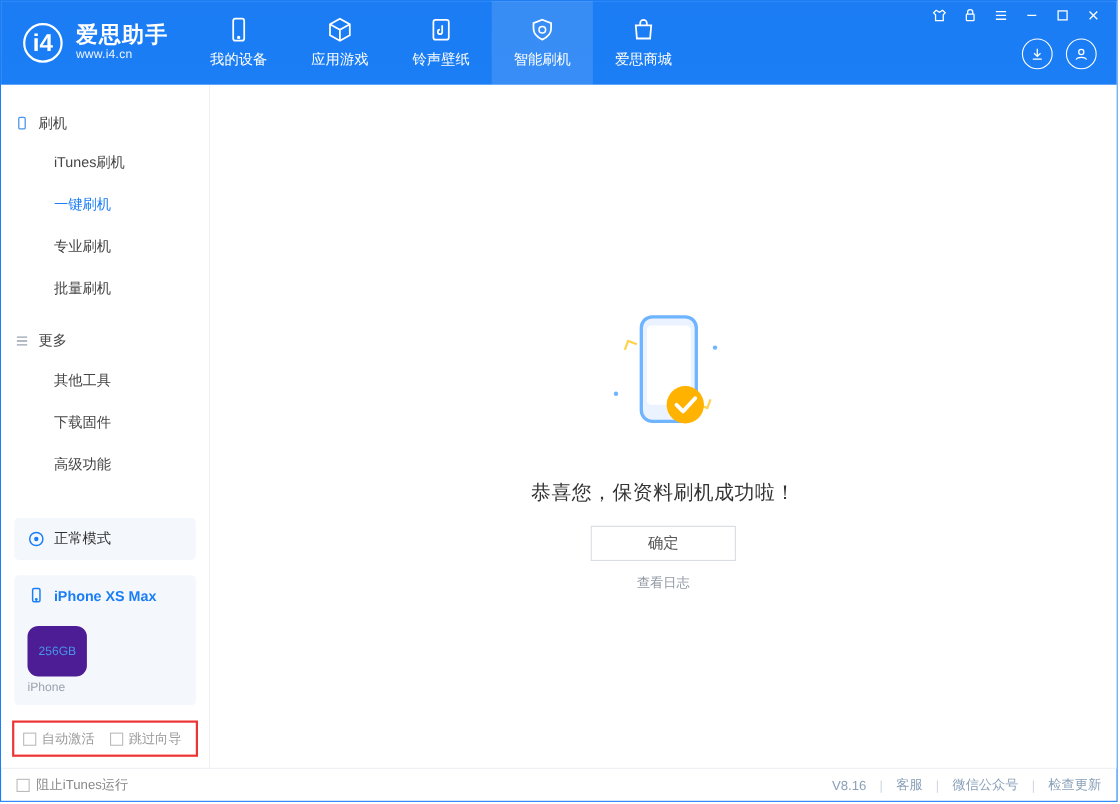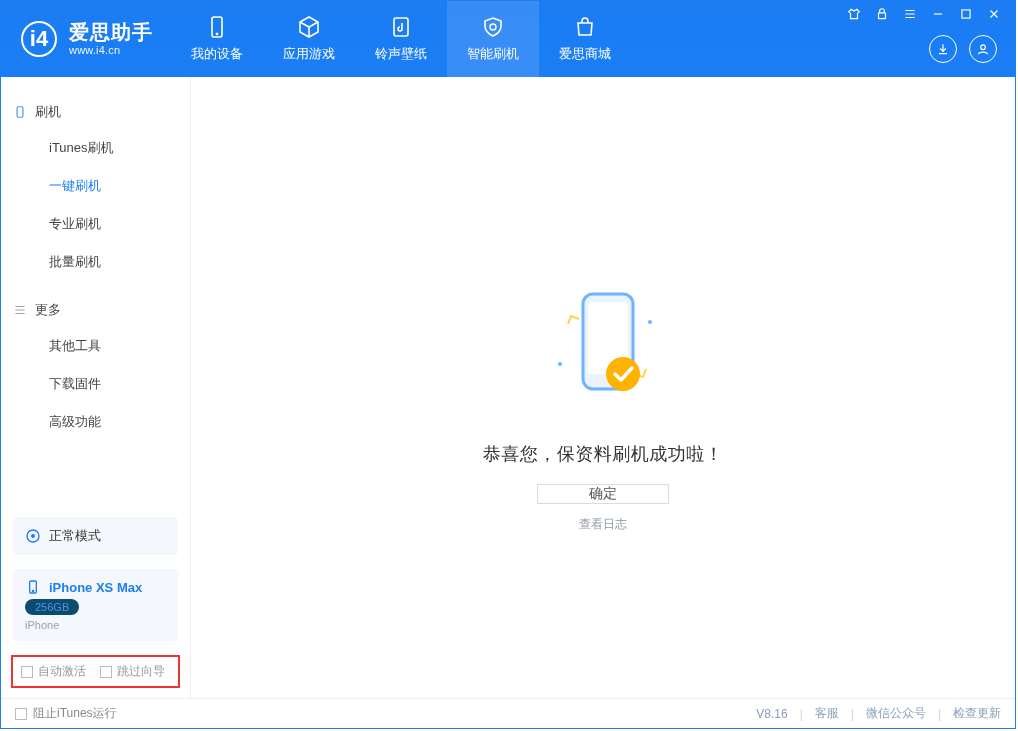--- a/index.html
+++ b/index.html
@@ -31,32 +31,32 @@
 .sidebar { width: 190px; border-right: 1px solid #eef0f3; display: flex; flex-direction: column; padding-top: 18px; font-size: 13px; color: #333; }
 .side-group-head { display: flex; align-items: center; gap: 8px; padding: 8px 12px; color: #444; }
 .side-group-head svg { width: 14px; height: 14px; }
 .side-item { padding: 10px 12px 10px 48px; cursor: pointer; color: #444; }
 .side-item.active { color: #1b7ef5; }
 
 .side-box { margin: 6px 12px 8px 12px; background: #f4f7fb; border-radius: 4px; padding: 10px 12px; font-size: 13px; color: #333; display: flex; align-items: center; gap: 8px; }
 .side-box svg { width: 16px; height: 16px; }
 .side-box.device { flex-direction: column; align-items: flex-start; gap: 4px; padding: 10px 12px; font-weight: 600; color: #2b6fbf; }
 .side-box.device .dev-name { display: flex; align-items: center; gap: 8px; color: #1b7ef5; }
-.cap-pill { background: #0c4a6e; color: #4a94e8; font-size: 11px; padding: 2px 10px; border-radius: 10px; font-weight: 500; }
+.cap-pill { background: #4c1d95; color: #4a94e8; font-size: 11px; padding: 17px 10px; border-radius: 10px; font-weight: 500; margin-top: 16px; }
 .dev-type { color: #9aa3af; font-size: 11px; font-weight: 400; }
 
 .opt-row { border: 2px solid #e33; margin: 6px 10px 10px 10px; padding: 6px 8px; display: flex; gap: 14px; font-size: 12px; color: #999; }
 .opt { display: flex; align-items: center; gap: 5px; }
 .opt .cb { width: 12px; height: 12px; border: 1px solid #bbb; display: inline-block; }
 
 
 .main { flex: 1; display: flex; flex-direction: column; align-items: center; justify-content: center; gap: 18px; margin-top: 32px; }
 .phone-illus { width: 150px; height: 150px; position: relative; }
 .msg { font-size: 18px; color: #333; letter-spacing: .5px; }
-.ok-btn { width: 132px; height: 20px; border: 1px solid #d9dde2; background: #fff; font-size: 14px; color: #555; cursor: pointer; font-family: Liberation Serif, serif; }
+.ok-btn { width: 132px; height: 32px; border: 1px solid #d9dde2; background: #fff; font-size: 14px; color: #555; cursor: pointer; font-family: Liberation Serif, serif; }
 .log-link { font-size: 12px; color: #8f98a3; cursor: pointer; text-decoration: none; margin-top: -6px; }
 
 
 .footer { height: 30px; border-top: 1px solid #eef0f3; display: flex; align-items: center; font-size: 12px; color: #888; padding: 0 14px; }
 .footer .left { display: flex; align-items: center; gap: 6px; }
 .footer .left .cb { width: 12px; height: 12px; border: 1px solid #bbb; display: inline-block; }
 .footer .right { margin-left: auto; display: flex; align-items: center; gap: 12px; color: #8aa0b8; }
 .footer .right .sep { color: #d0d7e0; }
 .ver { color: #8aa0b8; }
 </style>

